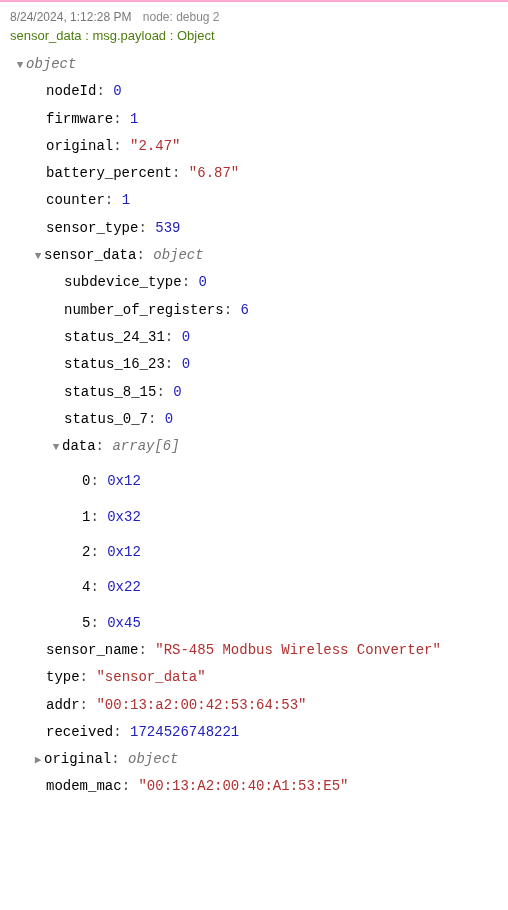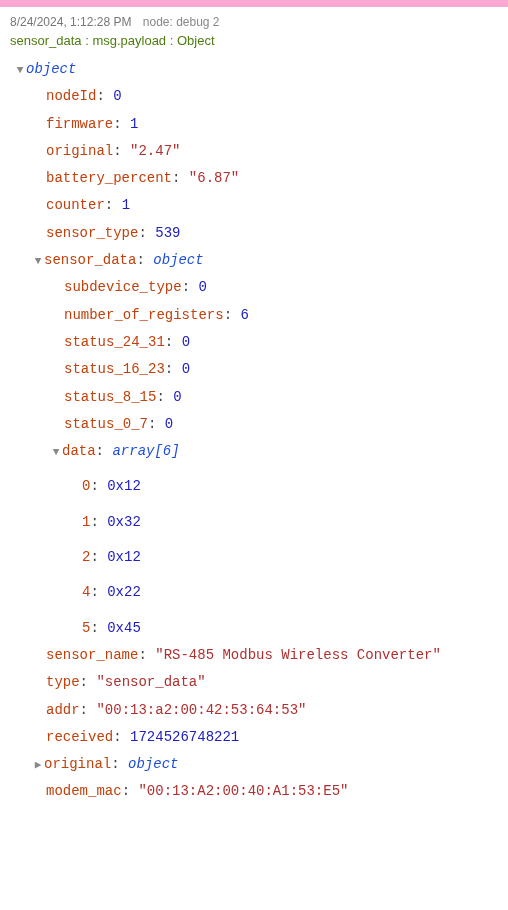--- a/index.html
+++ b/index.html
@@ -15,21 +15,21 @@
     .debug-panel {
       width: 100%;
       height: 100%;
       overflow-y: auto;
       background: #fff;
     }
     .debug-panel::-webkit-scrollbar { width: 14px; }
     .debug-panel::-webkit-scrollbar-track { background: #f4f4f4; }
     .debug-panel::-webkit-scrollbar-thumb { background: #c8c8c8; border-radius: 2px; }
     .debug-message {
-      border-top: 7px solid #f9a8d4;
+      border-top: 2px solid #f9a8d4;
       padding: 4px 0 6px 0;
       background: #fff;
     }
     .msg-header {
       padding: 4px 10px 2px 10px;
       font-size: 12px;
       color: #888;
     }
     .msg-header .timestamp { color: #777; }
     .msg-header .node-label { color: #888; margin-left: 8px; }
@@ -53,23 +53,23 @@
     .caret {
       display: inline-block;
       width: 12px;
       color: #888;
       cursor: pointer;
       font-size: 11px;
       margin-left: -14px;
       text-align: center;
       user-select: none;
     }
-    .key { color: #c2410c; text-align: right; }
+    .key { color: #000000; text-align: right; }
     .colon { color: #444; }
-    .type-label { color: #1d4ed8; font-style: italic; }
+    .type-label { color: #737373; font-style: italic; }
     .num { color: #2020c0; }
     .str { color: #b03030; }
   </style>
 </head>
 <body>
 
 <div class="debug-panel">
 
   <div class="debug-message">
     <div class="msg-header">

